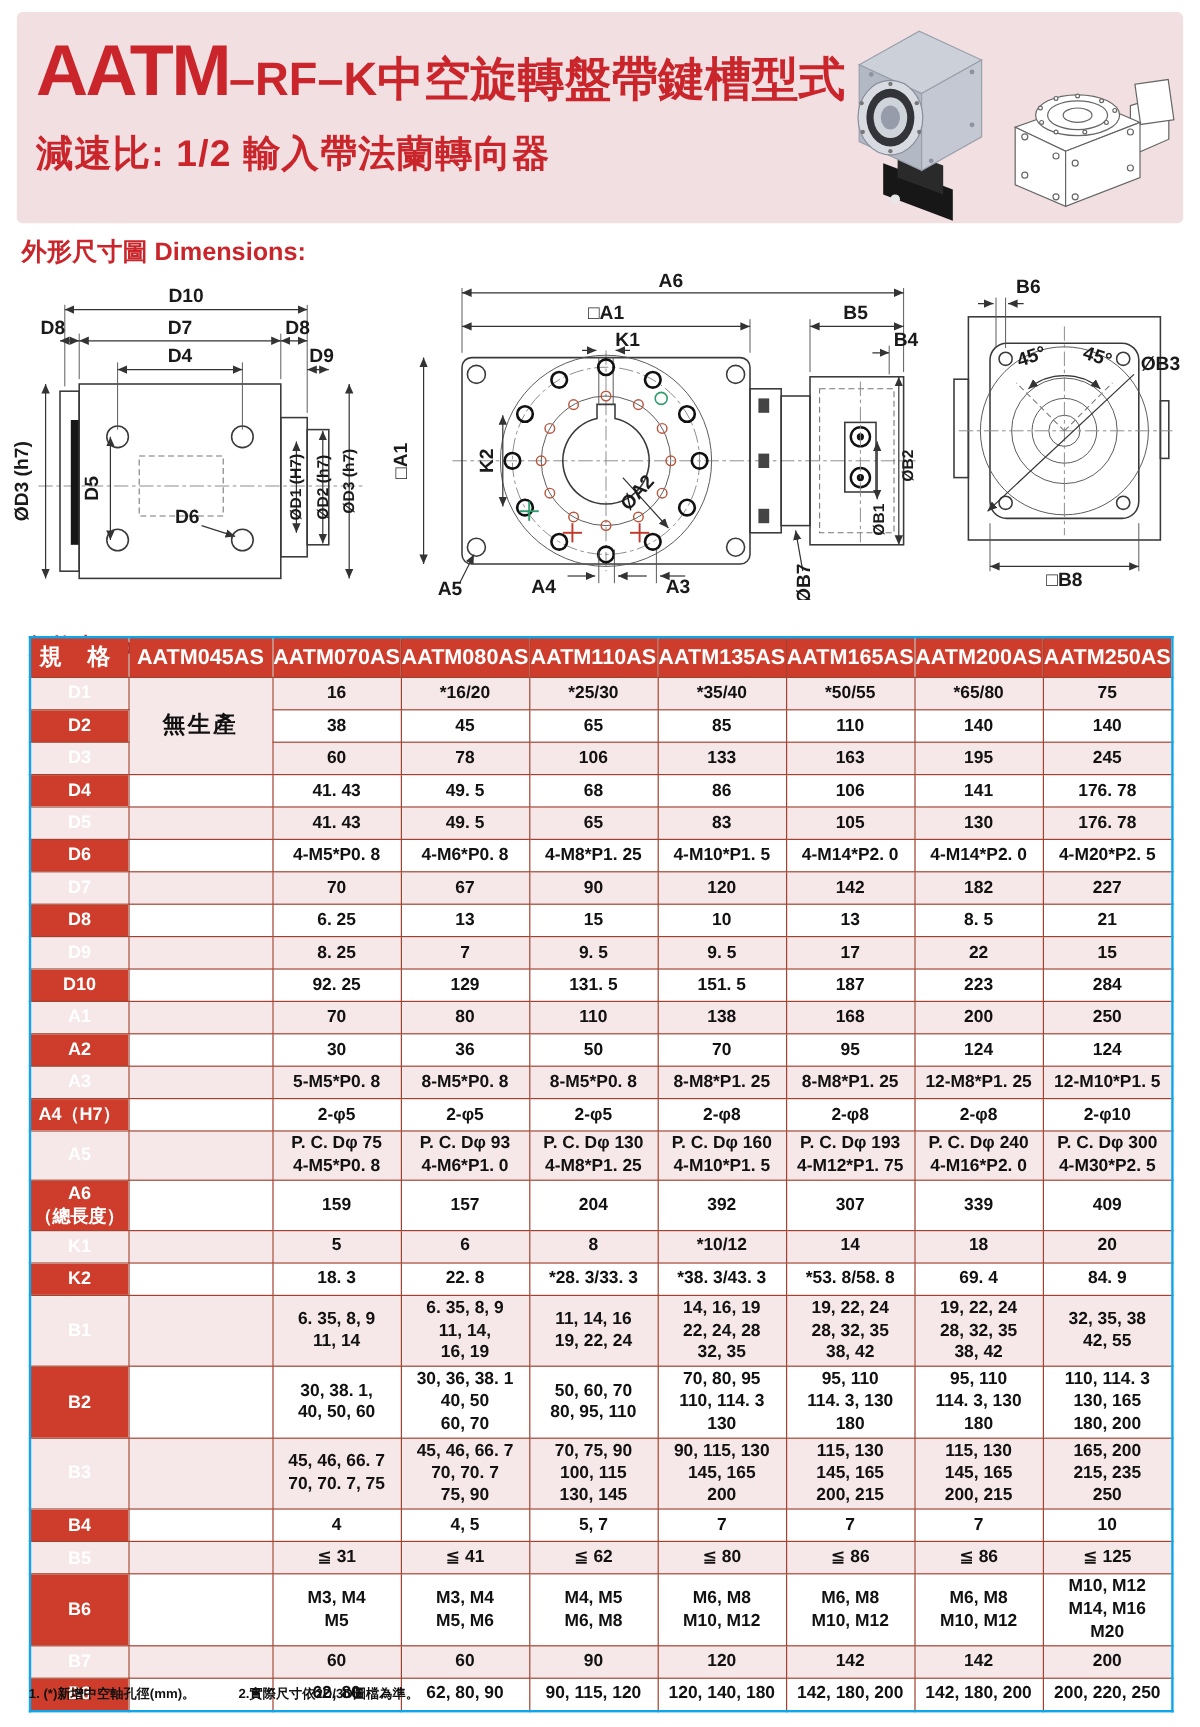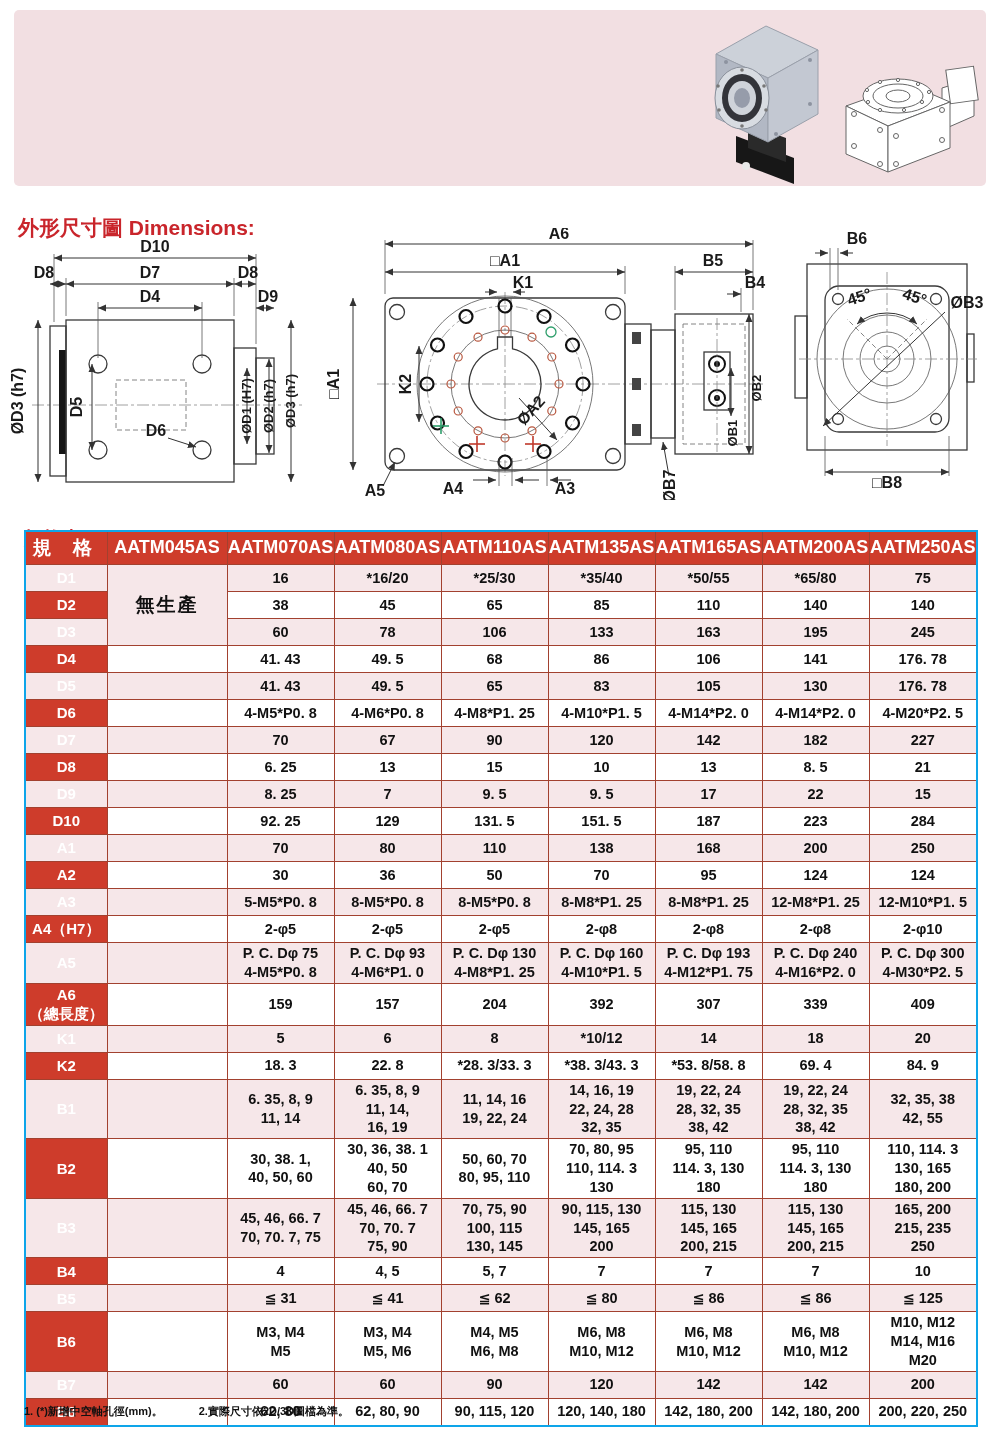--- a/index.html
+++ b/index.html
@@ -16,21 +16,21 @@
   .titles { position:absolute; left:16px; top:14px; color:#c9252b; }
   .t1 { white-space:nowrap; }
   .t1 .model { font-size:60px; font-weight:bold; letter-spacing:-2px; }
   .t1 .rest  { font-size:39px; font-weight:bold; letter-spacing:0px; }
   .t2 { font-size:31px; font-weight:bold; margin-top:14px; letter-spacing:1px; }
   .product1 { position:absolute; left:688px; top:6px; }
   .product2 { position:absolute; left:816px; top:48px; }
   
   .dims-heading {
     position:absolute; left:18px; top:196px;
-    color:#c9252b; font-size:21px; font-weight:bold;margin-top:18px;
+    color:#c9252b; font-size:21px; font-weight:bold;
   }
   .diagrams {
     position:absolute; left:10px; top:228px; width:980px; height:280px;
     display:flex; justify-content:space-between; align-items:flex-start;
   }
   .spec-line {
     position:absolute; left:24px; top:504px; width:952px;
     display:flex; justify-content:space-between; align-items:flex-end;
     color:#c9252b; font-weight:bold;
   }
@@ -67,20 +67,24 @@
   .dim  { fill:none; stroke:#333;    stroke-width:1;   }
   .cl   { fill:none; stroke:#888;    stroke-width:0.8; stroke-dasharray:12 3 3 3; }
   .dash { fill:none; stroke:#777;    stroke-width:0.9; stroke-dasharray:5 3; }
   .dlab   { font-size:16px; font-weight:bold; fill:#1a1a1a; text-anchor:middle; }
   .dlab-s { font-size:13px; font-weight:bold; fill:#1a1a1a; text-anchor:middle; }
 </style>
 </head>
 <body>
 
 <div class="band">
+  <div class="titles">
+    <div class="t1"><span class="model">AATM</span><span class="rest">–RF–K中空旋轉盤帶鍵槽型式</span></div>
+    <div class="t2">減速比: 1/2  輸入帶法蘭轉向器</div>
+  </div>
 
   <svg class="product1" width="126" height="172" viewBox="0 0 126 172">
     <g>
       <polygon points="34,120 92,142 92,168 34,146" fill="#171717"></polygon>
       <polygon points="46,108 84,122 84,146 46,132" fill="#2a2a2a"></polygon>
       <circle cx="44" cy="150" r="4" fill="#e8e8e8"></circle>
     </g>
     <g>
       <polygon points="14,38 64,10 116,34 66,62" fill="#ccd1d9" stroke="#9aa0ab" stroke-width="1"></polygon>
       <polygon points="14,38 66,62 66,126 14,102" fill="#b2b8c4" stroke="#9aa0ab" stroke-width="1"></polygon>

